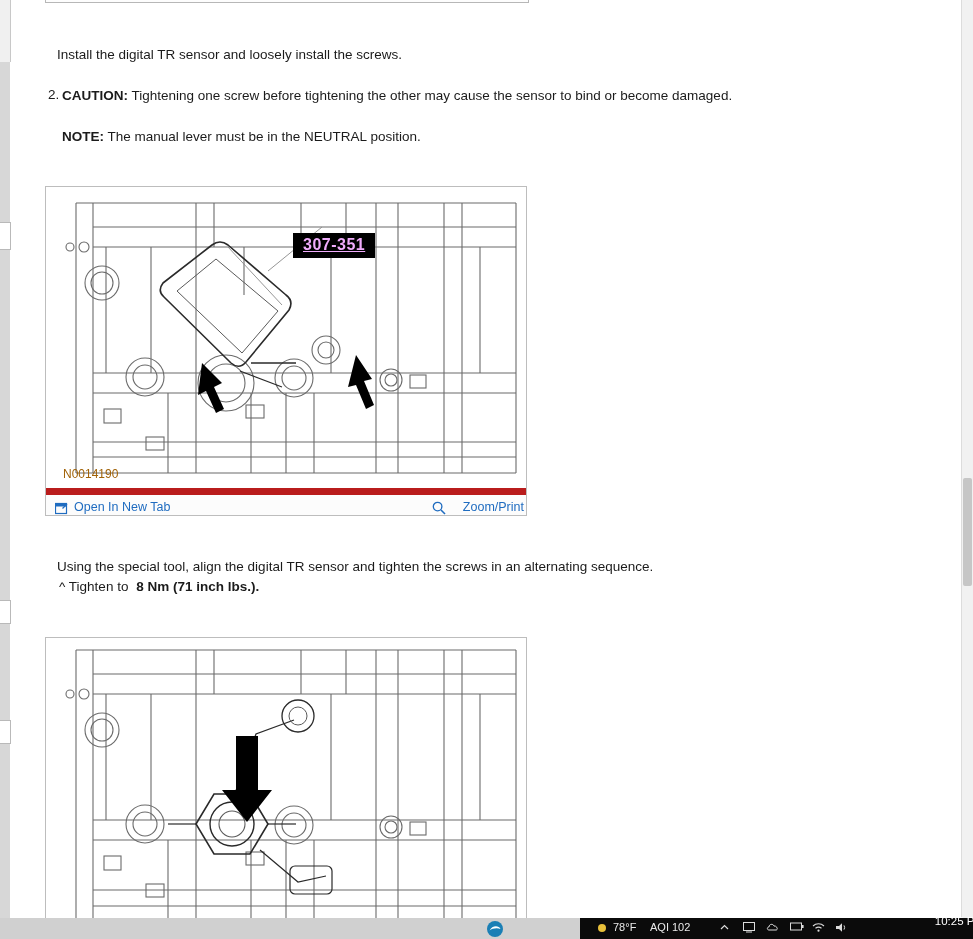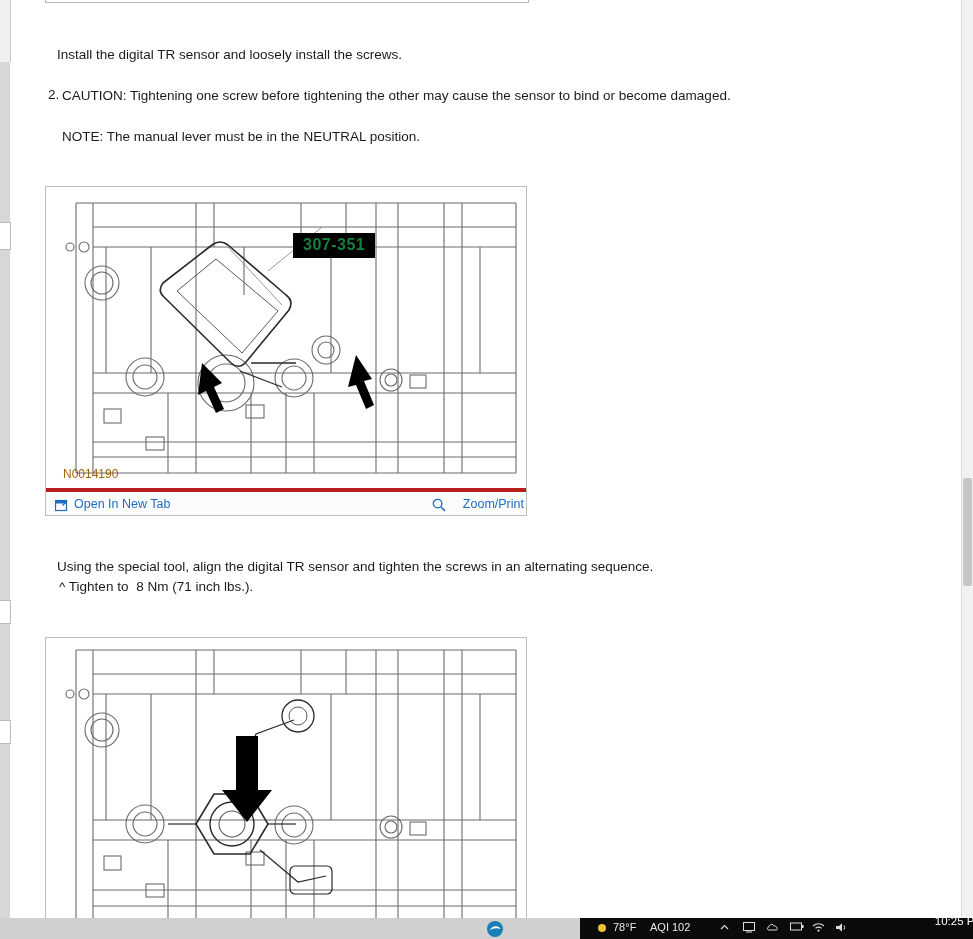--- a/index.html
+++ b/index.html
@@ -79,21 +79,21 @@
     line-height: 18px;
     white-space: nowrap;
   }
 
   .step-num {
     position: absolute;
     font-size: 13.5px;
     color: #1b1b1b;
   }
 
-  .bold { font-weight: normal; margin-top: 32px; }
+  .bold { font-weight: bold; margin-top: 32px; }
 
   
   .figure {
     position: absolute;
     background: #ffffff;
     border: 1px solid #bdbdbd;
     box-sizing: border-box;
   }
   .fig1 { left: 34px; top: 186px; width: 482px; height: 330px; }
   .fig2 { left: 34px; top: 637px; width: 482px; height: 300px; }
@@ -106,21 +106,21 @@
     overflow: hidden;
   }
   .fig2 .fig-img-wrap { height: 299px; }
 
   .fig-footer {
     position: absolute;
     left: 0;
     bottom: 0;
     width: 100%;
     height: 27px;
-    border-top: 4px solid #b91c1c;
+    border-top: 7px solid #b91c1c;
     background: #fcfcfc;
     box-sizing: border-box;
   }
   .fig-link {
     position: absolute;
     top: 5px;
     font-size: 12.5px;
     color: #1f6cc0;
     text-decoration: none;
     cursor: pointer;
@@ -141,25 +141,26 @@
   .part-code {
     position: absolute;
     font-size: 12px;
     color: #a16207;
     font-family: "Liberation Sans", sans-serif;
   }
 
   .label-box {
     position: absolute;
     background: #000000;
-    color: #15803d;
+    color: #f0abfc;
     font-size: 16px;
     font-weight: bold;
     padding: 3px 10px 4px 10px;
     letter-spacing: 0.5px;
+    text-decoration: underline;
   }
 
   
   .scrollbar {
     position: absolute;
     right: 0;
     top: 0;
     width: 11px;
     height: 918px;
     background: #f1f1f1;

